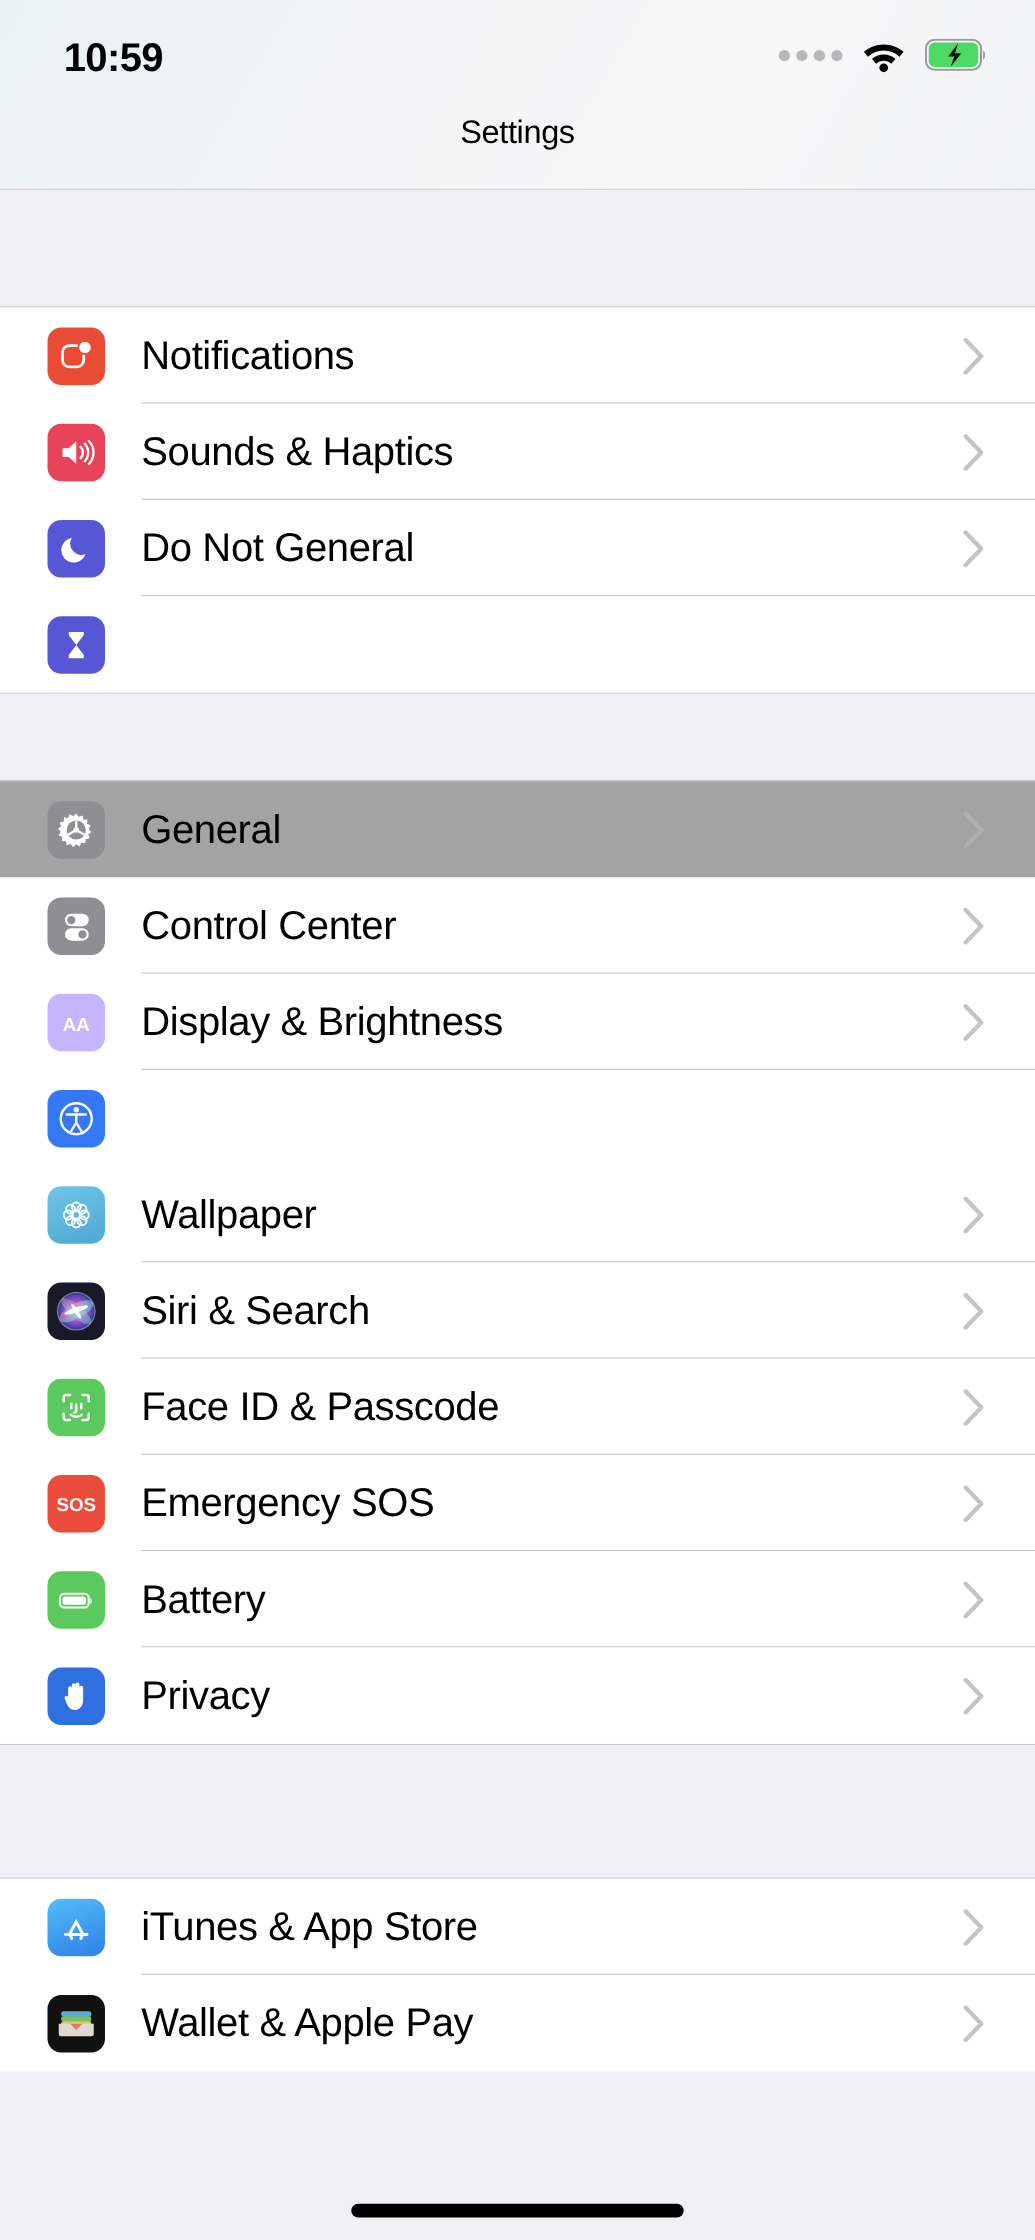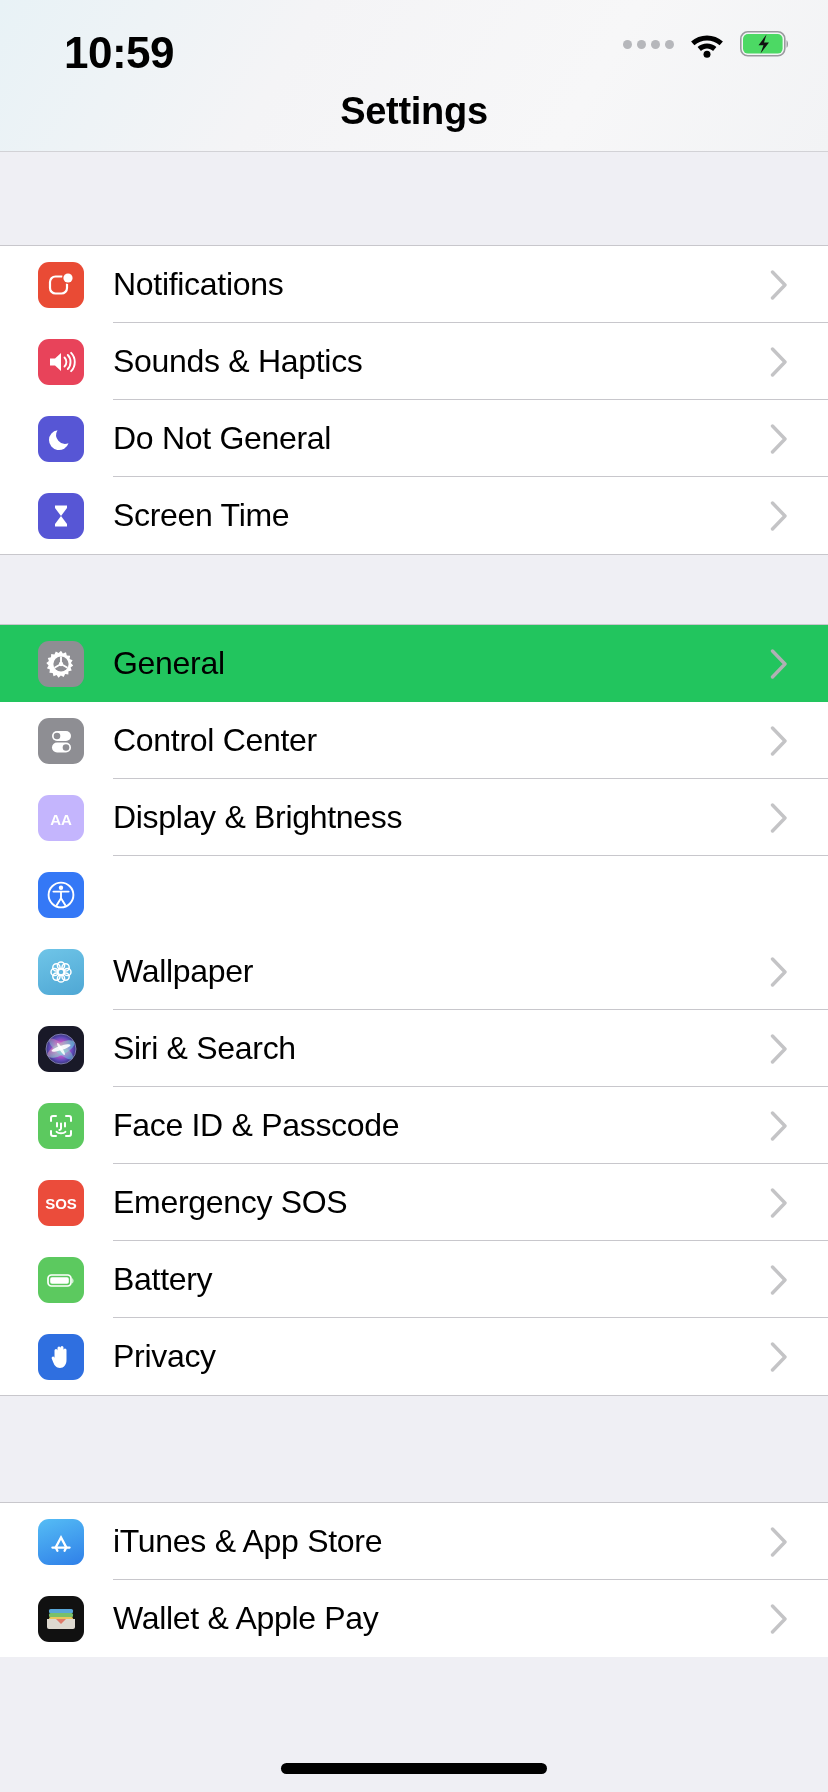--- a/index.html
+++ b/index.html
@@ -15,39 +15,39 @@
     background:#ffffff;
   }
 
   
   .status-bar {
     position:relative;
     height:152px;
     background:linear-gradient(120deg, #e8f2f6 0%, #f4f4f6 35%, #f7f7f8 70%, #f2f3f5 100%);
   }
   .status-time {
-    position:absolute; left:64px; top:28px;
-    font-size:44px; font-weight:bold; color:#000;
+    position:absolute; left:51px; top:28px;
+    font-size:32px; font-weight:bold; color:#000;
     letter-spacing:-0.5px;
   }
   .status-right {
     position:absolute; right:38px; top:30px;
     display:flex; align-items:center; gap:14px;
   }
   .signal-dots { display:flex; gap:5px; align-items:center; }
   .signal-dots span {
     width:9px; height:9px; border-radius:50%; background:#b6b7bb; display:block;
   }
   .wifi-icon { display:block; }
   .battery-icon { display:flex; align-items:center; }
 
   .nav-title {
     position:absolute; left:0; right:0; top:90px;
     text-align:center;
-    font-size:38px; font-weight:bold; color:#000;
+    font-size:26px; font-weight:normal; color:#000;
     letter-spacing:-0.3px;
   }
   .statusbar-hairline {
     position:absolute; left:0; right:0; bottom:0;
     height:1px; background:#d2d2d6;
   }
 
   
   .list-scroll {
     position:relative;
@@ -67,21 +67,21 @@
   .group.last { border-bottom:none;margin-top:37px; }
 
   .row {
     position:relative;
     display:flex;
     align-items:center;
     height:77px;
     background:#ffffff;
     padding-left:38px;
   }
-  .row.selected { background:#22c55e; }
+  .row.selected { background:#a3a3a3; }
 
   .row-icon {
     width:46px; height:46px;
     border-radius:11px;
     flex:0 0 auto;
     display:flex; align-items:center; justify-content:center;
     overflow:hidden;
     position:relative;
   }
   .row-body {
@@ -205,27 +205,20 @@
             </svg>
           <div class="row-sep"></div>
         </div>
       </div>
 
       <div class="row">
         <div class="row-icon" style="background:#5756d5;">
           <svg width="30" height="30" viewBox="0 0 30 30">
             <path d="M9 4.5 H21 V7 L15 15 L21 23 V25.5 H9 V23 L15 15 L9 7 Z" fill="#fff"></path>
           </svg>
-        </div>
-        <div class="row-body">
-          <span class="row-label">Screen Time</span>
-          <svg class="chevron" viewBox="0 0 18 30">
-              <path d="M2.5 2 L15 15 L2.5 28" fill="none" stroke="#c4c4c6" stroke-width="3.4" stroke-linecap="round" stroke-linejoin="round"></path>
-            </svg>
-
         </div>
       </div>
     </div>
 
     <div class="group-gap g2"></div>
 
     <div class="group">
 
       <div class="row selected">
         <div class="row-icon" style="background:#8e8e93;">

